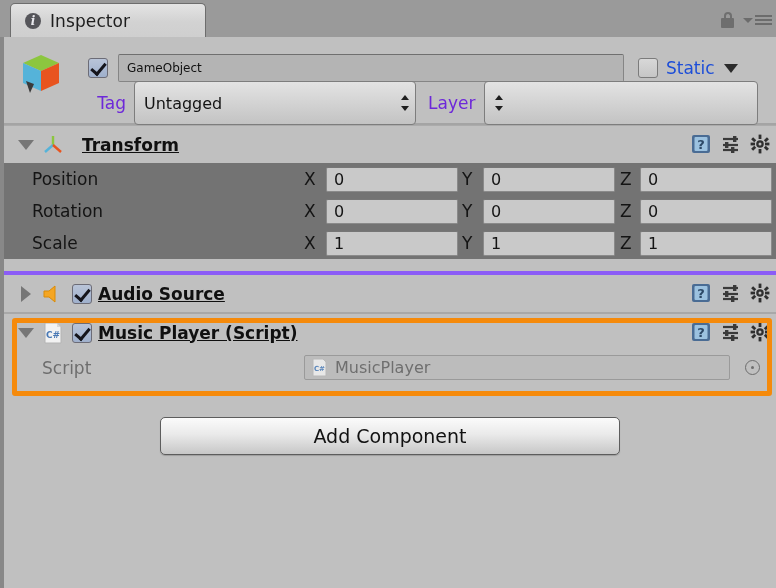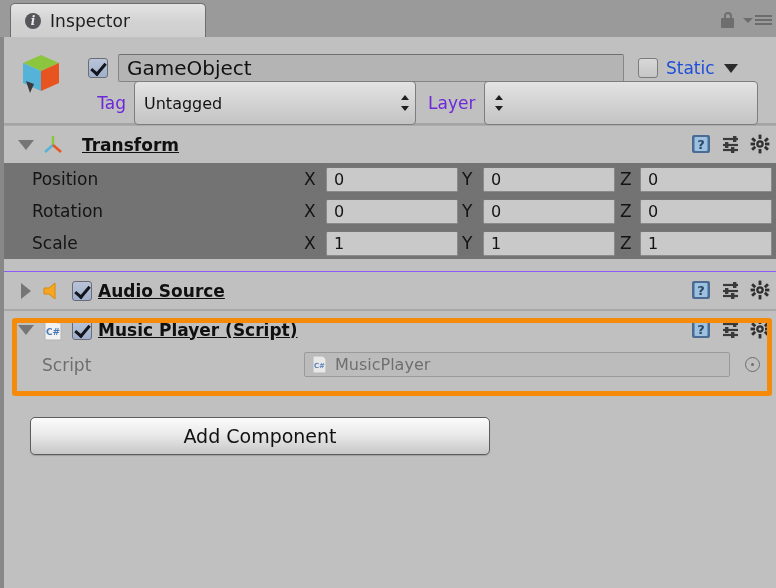--- a/index.html
+++ b/index.html
@@ -144,21 +144,21 @@
     margin-left: 10px;
     flex: 1 1 auto;
     height: 28px;
     background: #b4b4b4;
     border: 1px solid #858585;
     border-top-color: #6f6f6f;
     border-radius: 2px;
     box-sizing: border-box;
     display: flex; align-items: center;
     padding-left: 8px;
-    font-size: 20px;
+    font-size: 12px;
     color: #111;
     max-width: 506px;
   }
   .static-wrap {
     margin-left: 14px;
     display: flex; align-items: center;
     flex: 0 0 auto;
   }
   .chk-empty {
     width: 20px; height: 20px;
@@ -345,21 +345,21 @@
     border: 5px solid #f58a0b;
     border-radius: 3px;
     box-sizing: border-box;
     pointer-events: none;
   }
 
   
   .add-comp-wrap {
     position: absolute;
     left: 0; right: 0;
-    display: flex; justify-content: flex-start; margin-left: 26px;
+    display: flex; justify-content: center;
   }
   .add-comp-btn {
     width: 460px; height: 38px;
     background: linear-gradient(180deg, #fbfbfb 0%, #eaeaea 45%, #c7c7c7 100%);
     border: 1px solid #5d5d5d;
     border-radius: 5px;
     box-sizing: border-box;
     display: flex; align-items: center; justify-content: center;
     font-size: 19px;
     color: #111;
@@ -495,21 +495,21 @@
       <span class="axis" style="left:300px;">X</span>
       <span class="num-field" style="left:322px;width:132px;">1</span>
       <span class="axis" style="left:458px;">Y</span>
       <span class="num-field" style="left:479px;width:132px;">1</span>
       <span class="axis" style="left:616px;">Z</span>
       <span class="num-field" style="left:636px;width:132px;">1</span>
     </div>
 
     <div style="height:12px;background:#c0c0c0;"></div>
 
-    <div class="comp-header" style="border-top:1px solid #8b5cf6;">
+    <div class="comp-header" style="border-top:4px solid #8b5cf6;">
       <span class="foldout closed"></span>
       <svg class="comp-icon" viewBox="0 0 22 22">
         <polygon points="2,8 7,8 13,3 13,19 7,14 2,14" fill="#f5a623" stroke="#d98b08" stroke-width="1"></polygon>
       </svg>
       <span class="chk on" style="margin-left:8px;"></span>
       <span class="comp-title">Audio Source</span>
       <span class="comp-actions">
         <svg class="help-icon" viewBox="0 0 22 22">
           <rect x="2" y="2" width="18" height="18" rx="2" fill="#4a6c94"></rect>
           <rect x="4.5" y="4" width="13" height="14" rx="1" fill="#9cc2e0"></rect>

